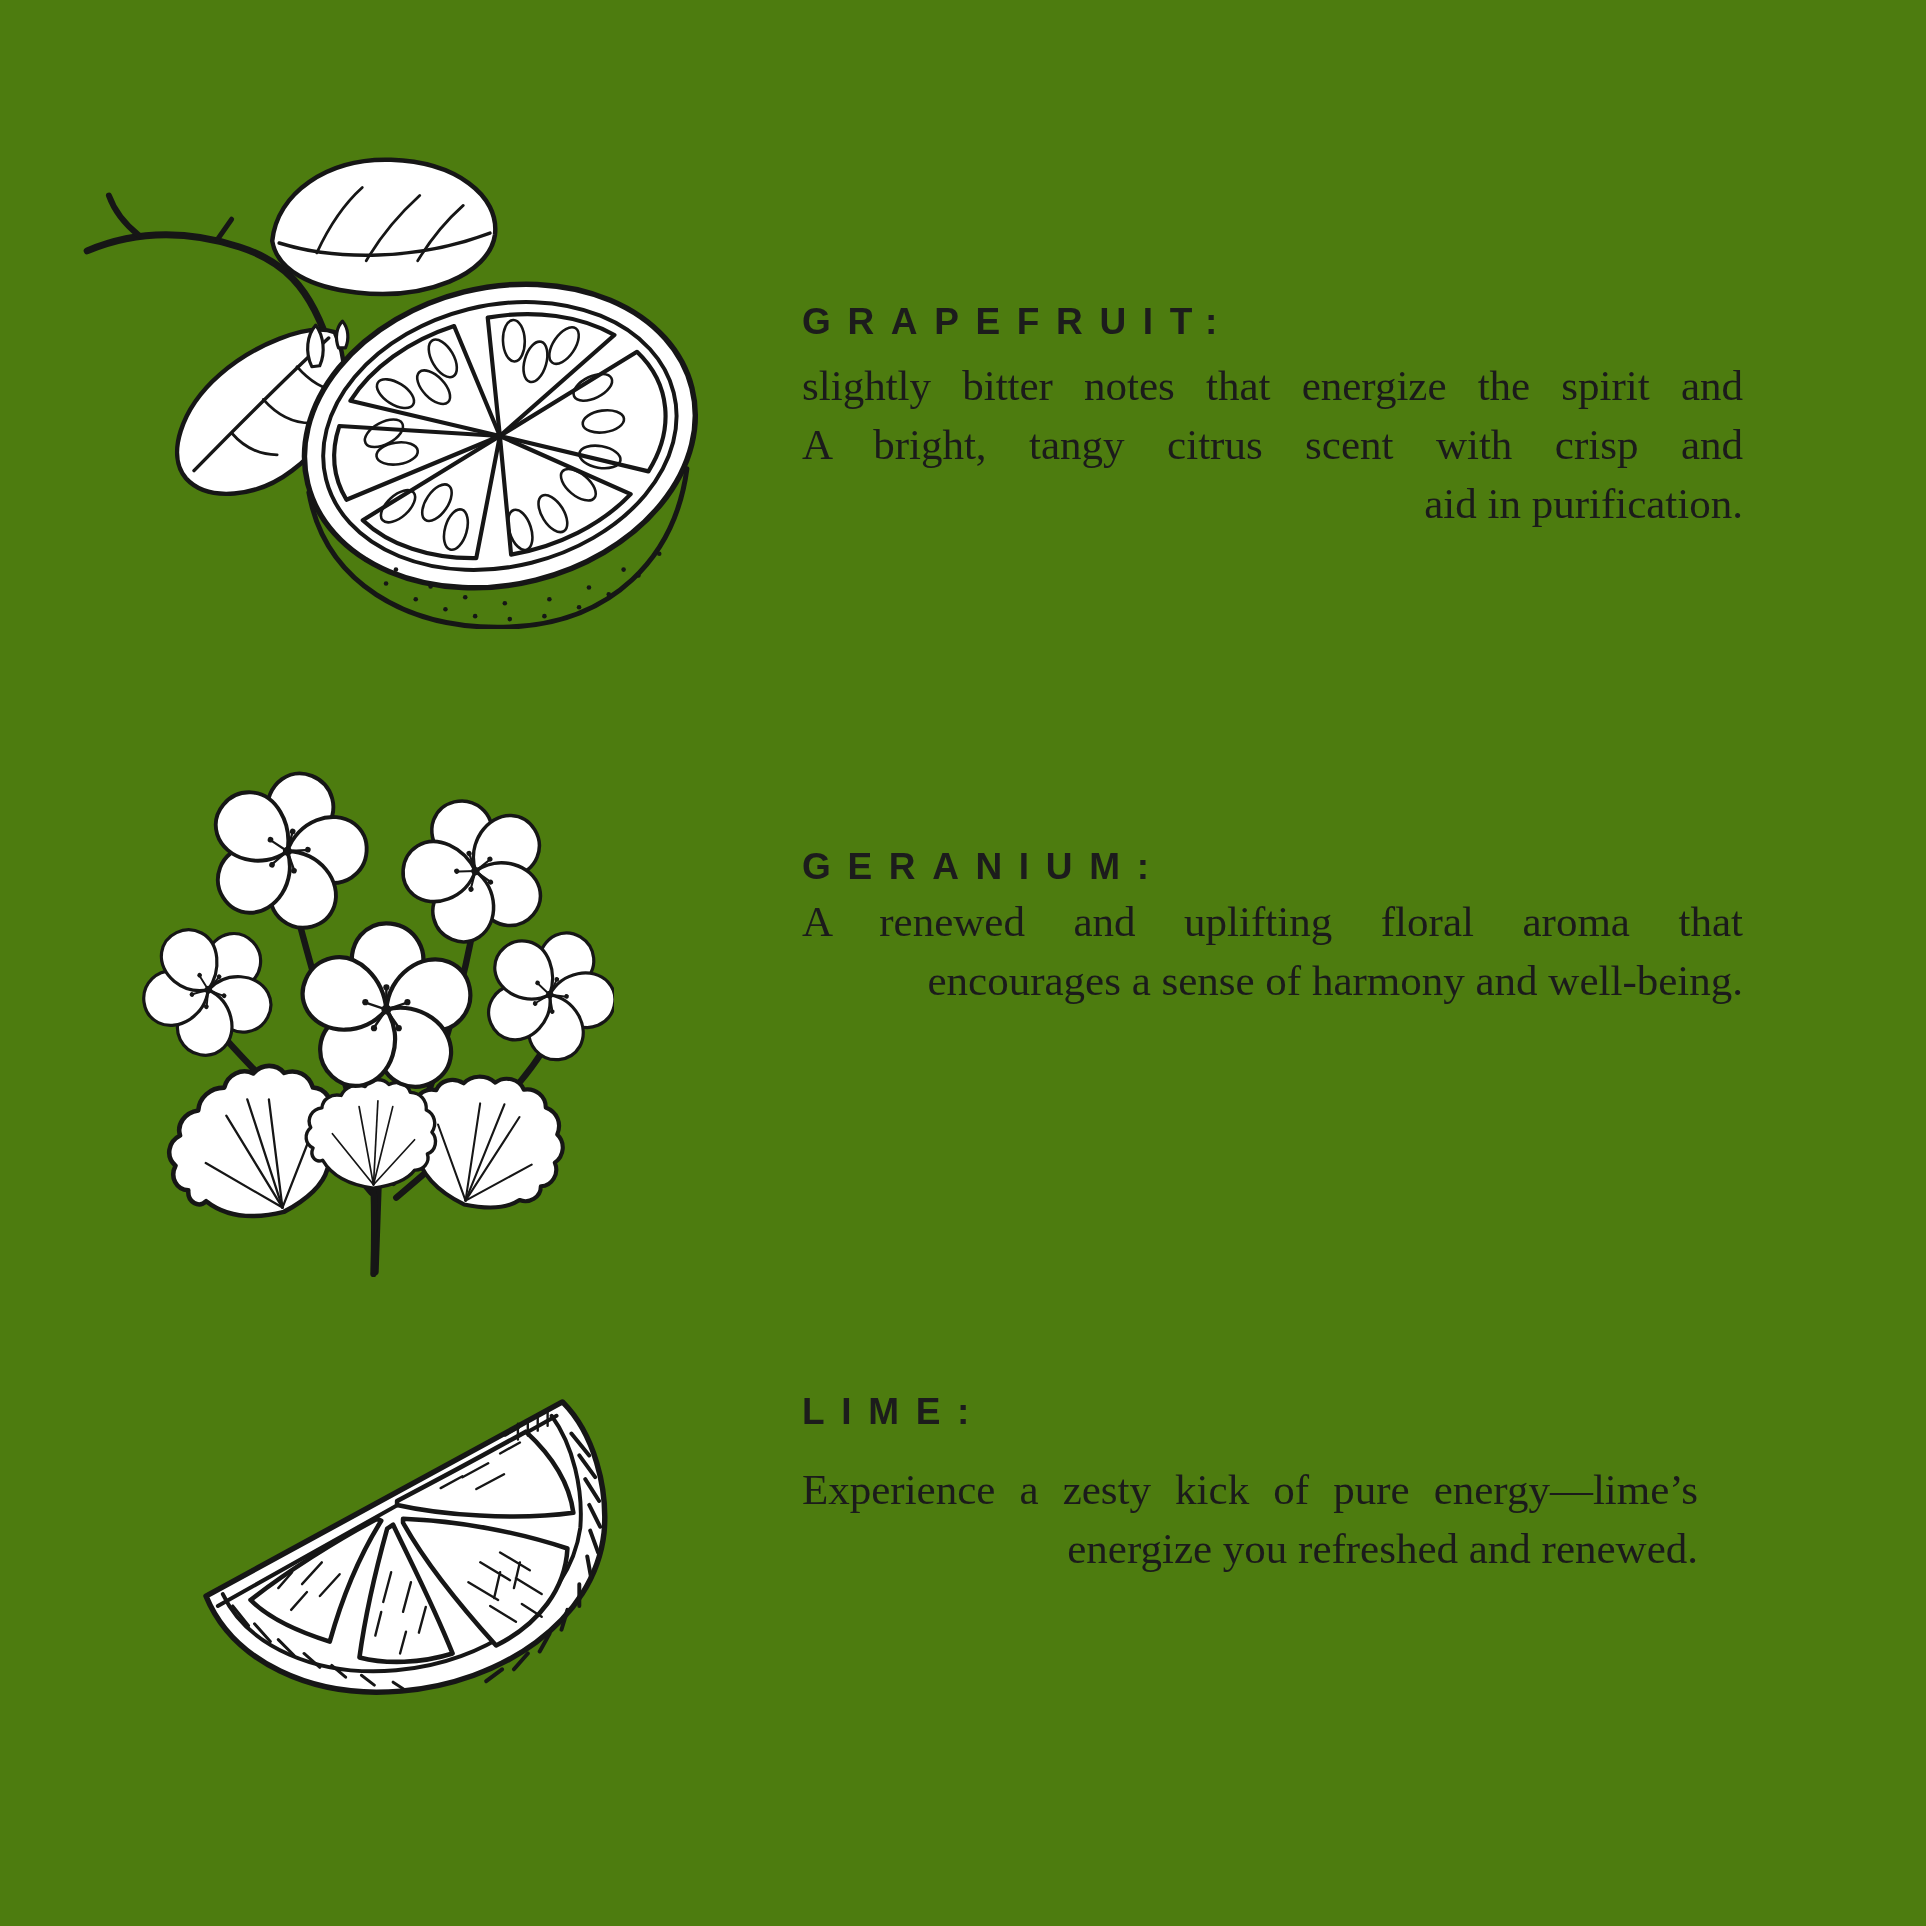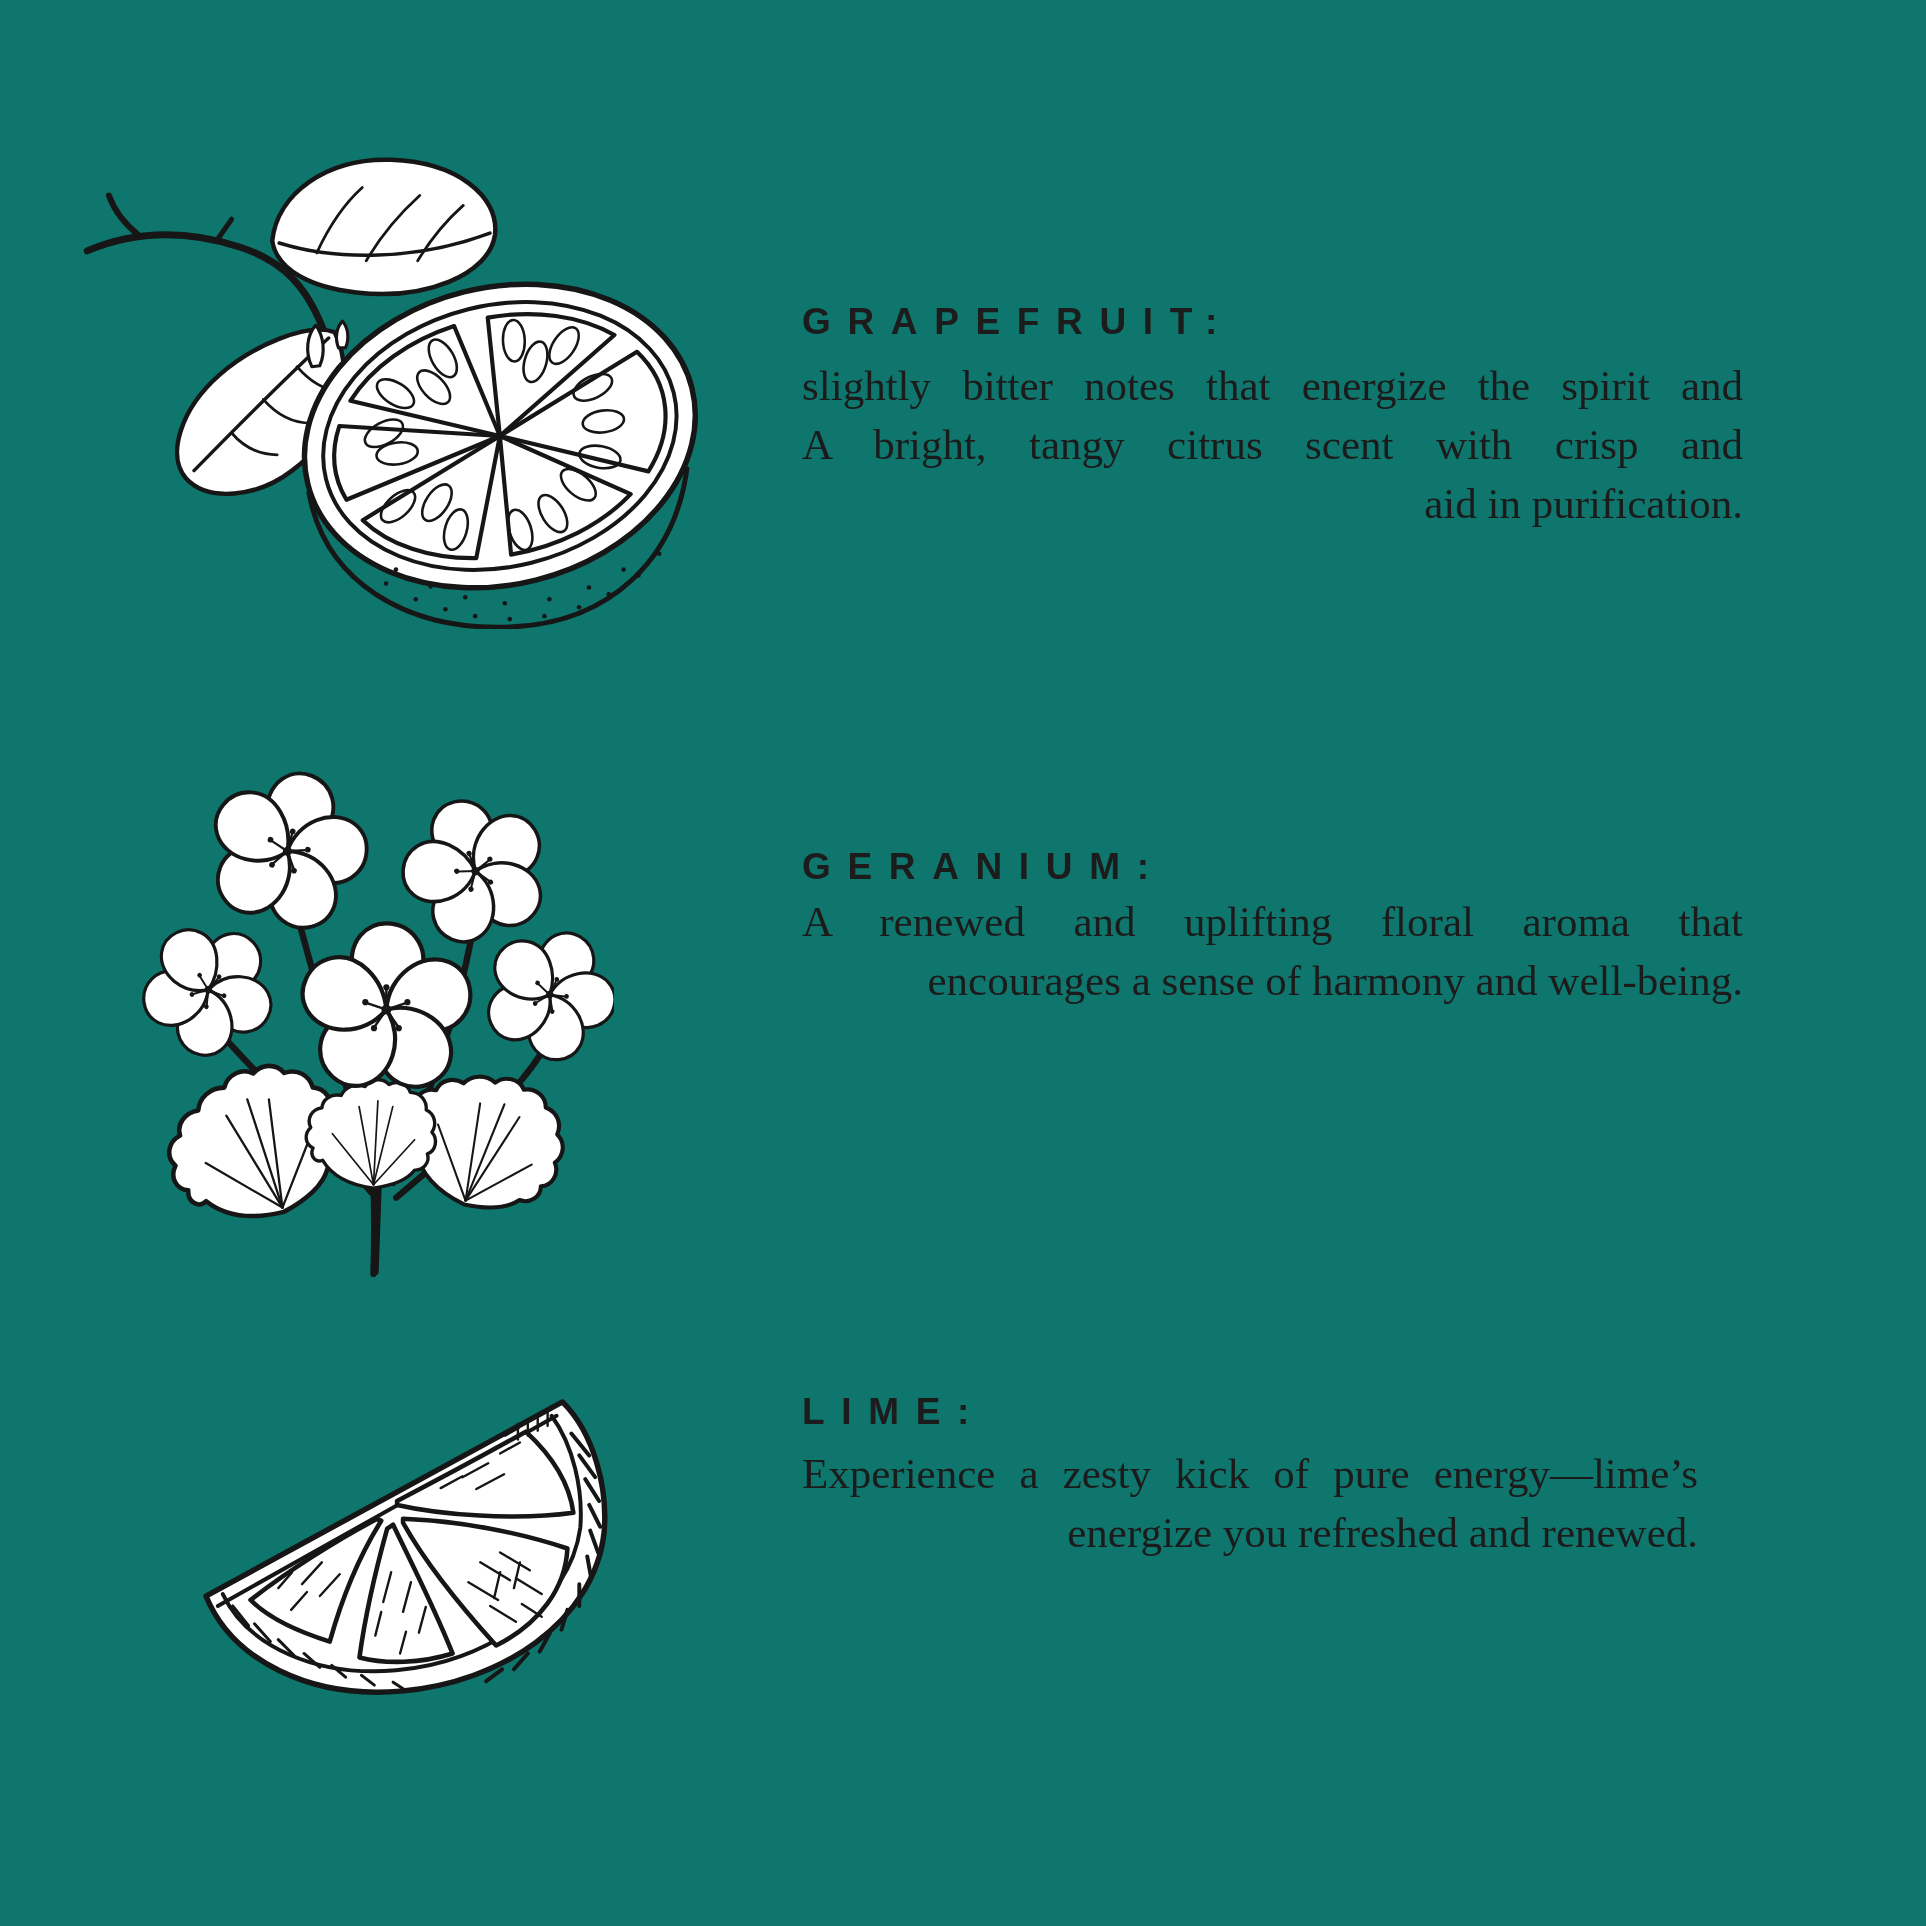--- a/index.html
+++ b/index.html
@@ -1,25 +1,25 @@
 <!DOCTYPE html>
 <html><head>
 <meta charset="utf-8">
 <style>
   html,body{margin:0;padding:0;background:#ffffff;}
-  .canvas{position:relative;width:1927px;height:1927px;background:#0f766e;overflow:hidden;
+  .canvas{position:relative;width:1927px;height:1927px;background:#4d7c0f;overflow:hidden;
           font-family:"Liberation Serif",serif;color:#1b1b1b;}
   .illus{position:absolute;}
   .illus path,.illus ellipse,.illus circle,.illus line{vector-effect:none;}
   .heading{position:absolute;left:802px;margin:0;font-family:"Liberation Sans",sans-serif;
            font-weight:700;font-size:37px;line-height:40px;letter-spacing:.45em;color:#1c1c1c;
            white-space:nowrap;}
   .para{position:absolute;left:802px;font-size:43px;color:#1b1b1b;}
   .para.w1{width:941px;}
-  .para.w2{width:896px;}
+  .para.w2{width:896px;margin-top:16px;}
   .jline{text-align:justify;height:59px;line-height:59px;overflow:hidden;}
   .jline::after{content:"";display:inline-block;width:100%;height:0;}
   .lastline{height:59px;line-height:59px;text-align:right;}
   svg{stroke:#161616;fill:none;stroke-linecap:round;stroke-linejoin:round;}
   .fw{fill:#ffffff;}
   .fb{fill:#161616;stroke:none;}
 </style>
 </head>
 <body>
 

